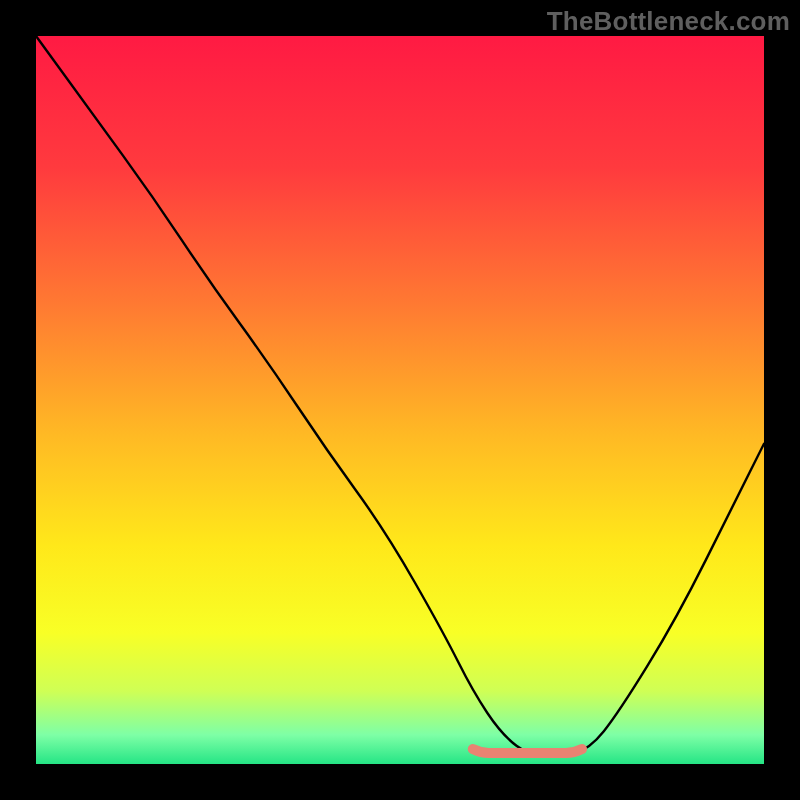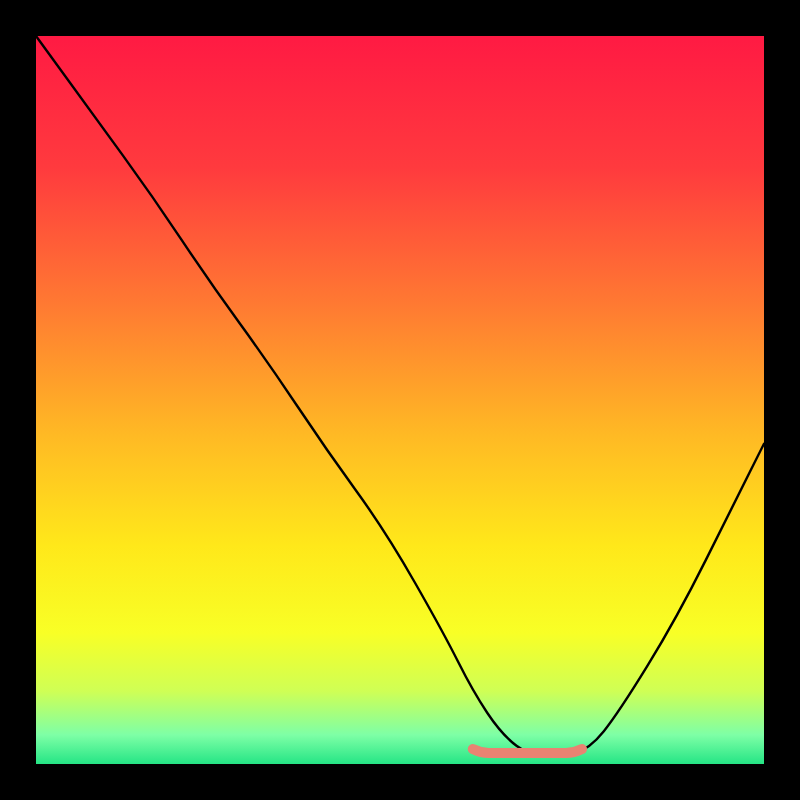--- a/index.html
+++ b/index.html
@@ -31,20 +31,21 @@
   svg.plot {
     position: absolute;
     left: 0;
     top: 0;
   }
 </style>
 </head>
 <body>
 
 <div class="frame">
+  <div class="watermark">TheBottleneck.com</div>
   <svg class="plot" width="800" height="800" viewBox="0 0 800 800">
     <defs>
       <linearGradient id="bg-grad" x1="0" y1="0" x2="0" y2="1">
           <stop offset="0%" stop-color="#ff1a43"></stop>
           <stop offset="18%" stop-color="#ff3a3e"></stop>
           <stop offset="37%" stop-color="#ff7a32"></stop>
           <stop offset="55.00000000000001%" stop-color="#ffba24"></stop>
           <stop offset="70%" stop-color="#ffe81a"></stop>
           <stop offset="82%" stop-color="#f8ff26"></stop>
           <stop offset="90%" stop-color="#cfff55"></stop>

